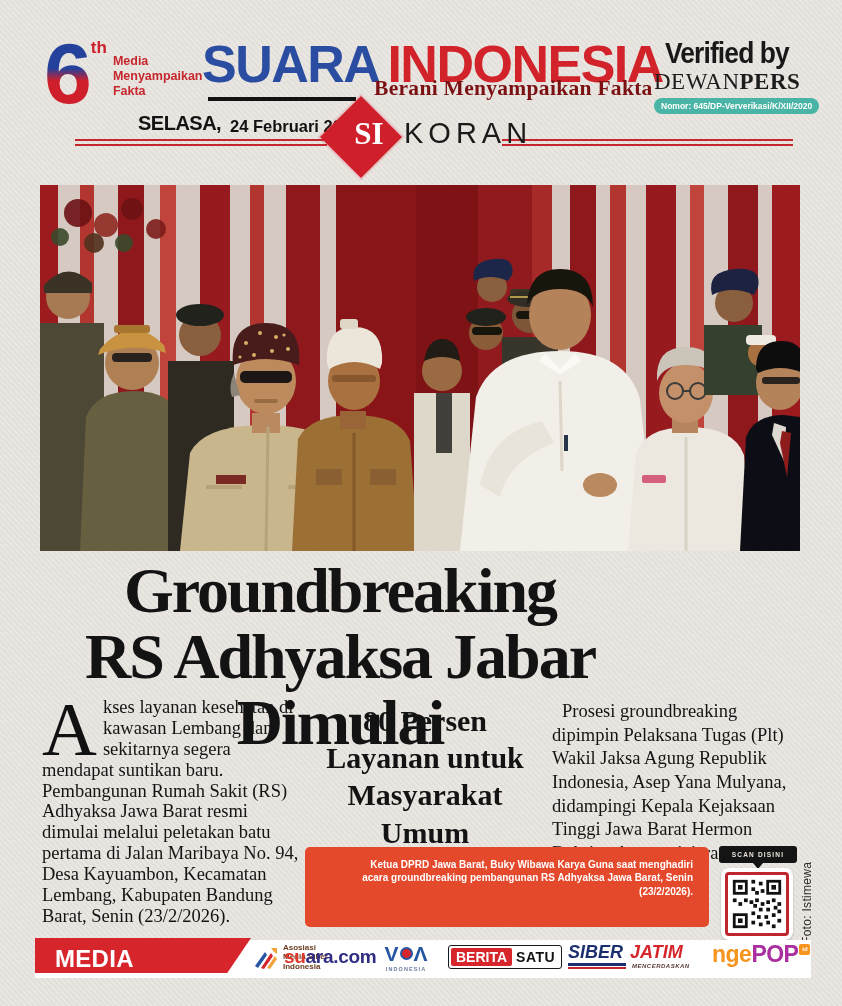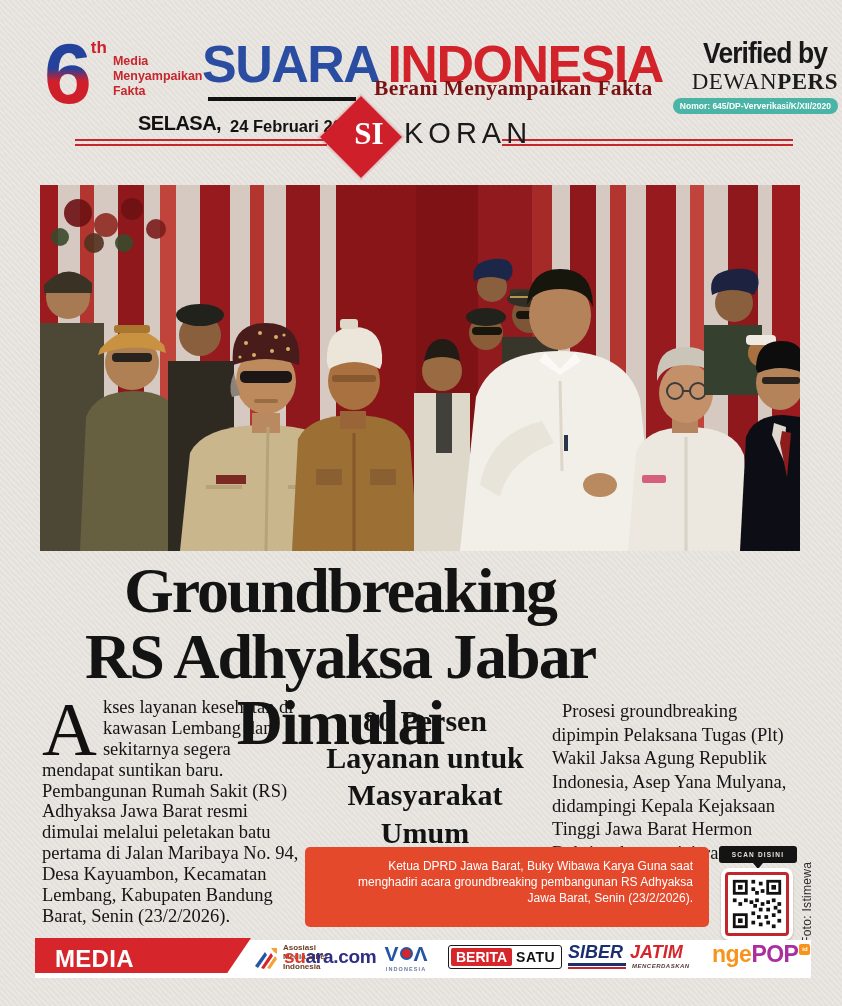--- a/index.html
+++ b/index.html
@@ -21,21 +21,21 @@
   }
   .anniv-sup{font-size:17px;font-weight:700;color:#cf1f2b;margin:4px 0 0 1px;}
   .anniv-tag{margin:20px 0 0 6px;color:#c5272d;font-weight:700;font-size:12.5px;line-height:1.2;}
 
   .masthead{left:202px;top:38px;font-size:52px;font-weight:800;letter-spacing:-1.5px;white-space:nowrap;line-height:1;}
   .mh-blue{color:#2b4da1;}
   .mh-red{color:#d2232a;margin-left:8px;}
   .mh-rule{left:208px;top:97px;width:148px;height:4px;background:#121212;}
   .mh-tagline{left:374px;top:76px;font-family:"Liberation Serif",serif;font-weight:700;font-size:21.5px;color:#7b1113;letter-spacing:.3px;white-space:nowrap;}
 
-  .verified{left:654px;top:38px;width:184px;text-align:right;}
+  .verified{left:654px;top:38px;width:184px;text-align:left;}
   .vf-line1{font-size:30px;font-weight:800;color:#181818;letter-spacing:-1px;transform:scaleX(.88);transform-origin:center;line-height:1;}
   .vf-dp{font-family:"Liberation Serif",serif;font-size:23px;color:#1c1c1c;letter-spacing:.5px;margin-top:2px;line-height:1;}
   .vf-dp b{font-weight:700;}
   .vf-badge{display:inline-block;margin-top:5px;background:#4ab5a6;color:#fff;font-size:8.5px;font-weight:700;padding:3px 7px;border-radius:8px;white-space:nowrap;}
 
   .dl-day{left:138px;top:112px;font-size:20px;font-weight:800;letter-spacing:-.5px;color:#121212;}
   .dl-date{left:230px;top:117px;font-size:16.5px;font-weight:700;color:#121212;}
   .rule{height:3px;border-top:2px solid #c5272d;border-bottom:2px solid #c5272d;}
   .rule-left{left:75px;top:139px;width:252px;}
   .rule-right{left:502px;top:139px;width:291px;}
@@ -53,21 +53,21 @@
 
   .col{font-family:"Liberation Serif",serif;color:#141414;}
   .col1{left:42px;top:697px;width:258px;height:245px;font-size:18.5px;line-height:1.13;overflow:hidden;}
   .dropcap{float:left;font-size:76px;line-height:60px;padding:2px 6px 0 0;font-weight:400;color:#111;}
   .col2{left:306px;top:702px;width:238px;text-align:center;font-size:30px;font-weight:700;line-height:1.24;color:#131313;}
   .col3{left:552px;top:700px;width:252px;height:175px;font-size:18.5px;line-height:1.28;text-indent:10px;overflow:hidden;}
 
   .caption-box{
     left:305px;top:847px;width:404px;min-height:80px;box-sizing:border-box;
     background:#e5492c;border-radius:5px;padding:11px 16px 11px 38px;
-    color:#fff;font-size:12px;font-weight:400;line-height:1.34;text-align:right;
+    color:#fff;font-size:10px;font-weight:700;line-height:1.34;text-align:right;
   }
   .scan-tab{left:719px;top:846px;width:78px;height:17px;background:#141414;border-radius:3px;color:#e8e3da;
     font-size:6.5px;font-weight:700;letter-spacing:1.2px;text-align:center;line-height:17px;}
   .scan-tab:after{content:"";position:absolute;left:34px;top:17px;border:5px solid transparent;border-top:6px solid #141414;}
   .qr-card{left:721px;top:868px;width:72px;height:72px;background:#fff;border-radius:8px;box-shadow:0 1px 2px rgba(0,0,0,.25);}
   .qr-border{position:absolute;left:4px;top:4px;right:4px;bottom:4px;border:3px solid #c0272d;border-radius:4px;display:flex;align-items:center;justify-content:center;}
   .photo-credit{left:800px;top:852px;height:92px;writing-mode:vertical-rl;transform:rotate(180deg);font-size:12px;color:#2c2c2c;letter-spacing:.3px;}
 
   
   .footer-strip{left:35px;top:940px;width:776px;height:38px;background:#ffffff;}

